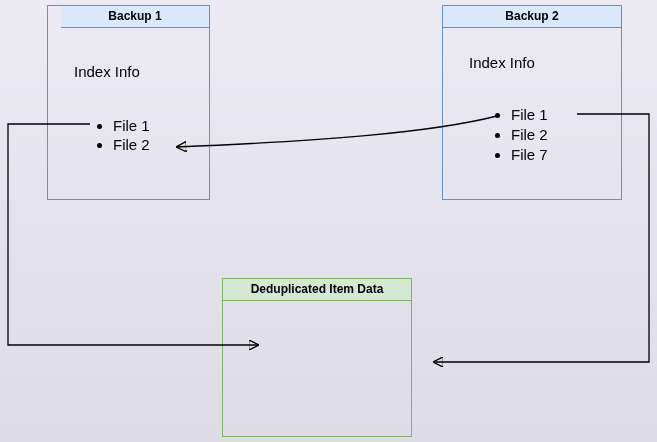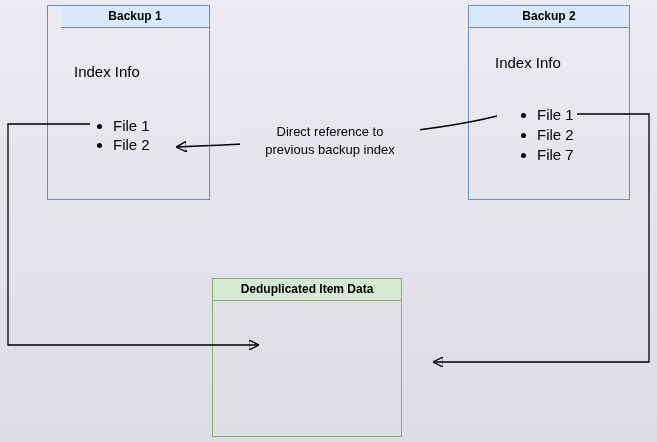--- a/index.html
+++ b/index.html
@@ -46,26 +46,26 @@
   }
   ul.file-list li { line-height: 20px; }
 
   
   #backup1 { left: 47px; top: 5px; width: 163px; height: 195px; padding-left: 13px; }
   #backup1 .index-label { top: 57px; left: 26px; }
   #backup1 ul.file-list { top: 110px; left: 0; padding-left: 65px; }
   #backup1 ul.file-list li { line-height: 19px; }
 
   
-  #backup2 { left: 468px; top: 5px; width: 162px; height: 195px; }
+  #backup2 { left: 442px; top: 5px; width: 180px; height: 195px; }
   #backup2 .index-label { top: 48px; left: 26px; }
   #backup2 ul.file-list { top: 99px; left: 0; padding-left: 68px; }
 
   
-  #dedup { left: 212px; top: 278px; width: 190px; height: 159px; }
+  #dedup { left: 222px; top: 278px; width: 190px; height: 159px; }
   #dedup ul.file-list { top: 57px; left: 0; padding-left: 68px; }
 
   .arrows {
     position: absolute;
     left: 0; top: 0;
     width: 657px; height: 442px;
     pointer-events: none;
   }
   .arrows path {
     fill: none;
@@ -115,18 +115,14 @@
     <defs>
       <marker id="arrowhead" viewBox="0 0 10 10" refX="9" refY="5" markerWidth="8" markerHeight="8" orient="auto-start-reverse">
         <path d="M0,0 L10,5 L0,10 z" fill="#000" stroke="none"></path>
       </marker>
     </defs>
     <path d="M 90 124 H 8 V 345 H 258" marker-end="url(#arrowhead)"></path>
     <path d="M 577 114 H 649 V 362 H 434" marker-end="url(#arrowhead)"></path>
     <path d="M 497 116 C 430 133, 320 141, 177 147" marker-end="url(#arrowhead)"></path>
   </svg>
 
-  <div class="edge-label">
-    <div>Direct reference to</div>
-    <div>previous backup index</div>
-  </div>
 
 </div>
 
 </body></html>

